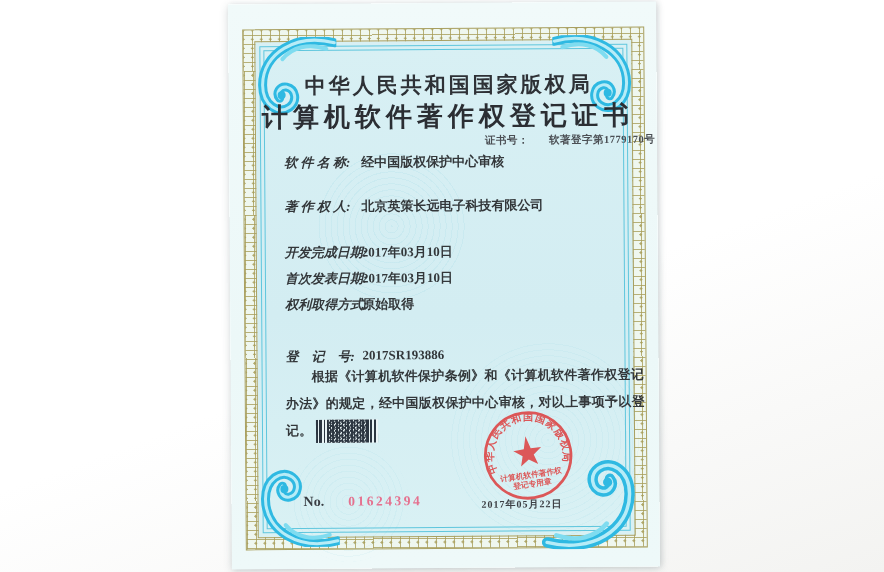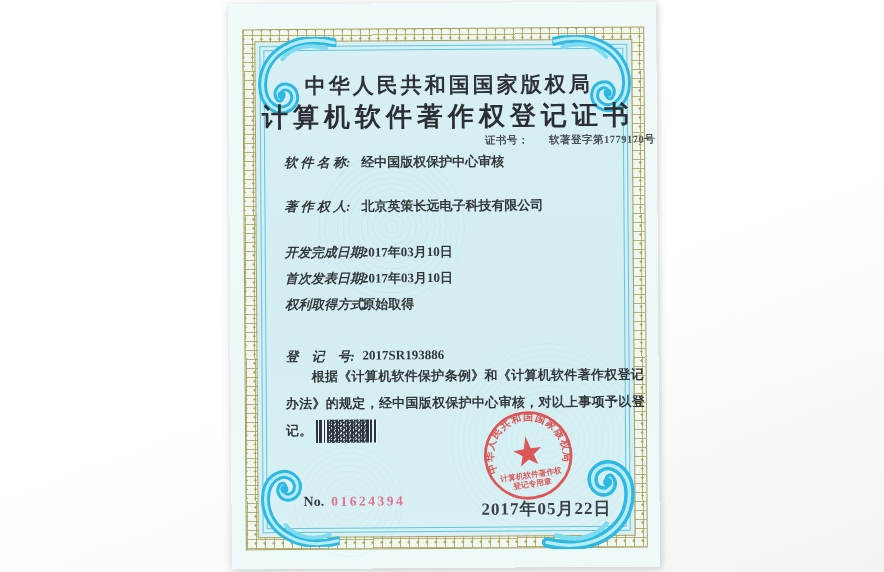--- a/index.html
+++ b/index.html
@@ -107,31 +107,31 @@
   }
   #barcode .bars-r { width:12px;
     background:repeating-linear-gradient(90deg,#2b3540 0 3px,#e9f3f5 3px 4px,#2b3540 4px 6px,#e9f3f5 6px 8px,#2b3540 8px 10px,#e9f3f5 10px 12px);
   }
 
   .serial {
     position:absolute; left:72px; top:490px;
     font-size:14px; color:#3a3e44; font-weight:600;
   }
   .serial .num {
-    color:#e5718f; letter-spacing:2.5px; margin-left:7px; font-size:13.5px;
+    color:#e5718f; letter-spacing:2.5px; margin-left:24px; font-size:13.5px;
   }
 
   
   #seal {
     position:absolute; left:251px; top:407px; width:92px; height:92px;
     transform:rotate(-8deg); opacity:.88;
   }
   .issue-date {
     position:absolute; left:250px; top:495px;
-    font-size:17px; font-weight:600; color:#3c3f44; letter-spacing:1px;
+    font-size:10px; font-weight:600; color:#3c3f44; letter-spacing:1px;
   }
 </style>
 </head>
 <body>
 
 <div id="canvas">
   <div id="paper">
 
     <div id="frame">
       <div id="inner">

